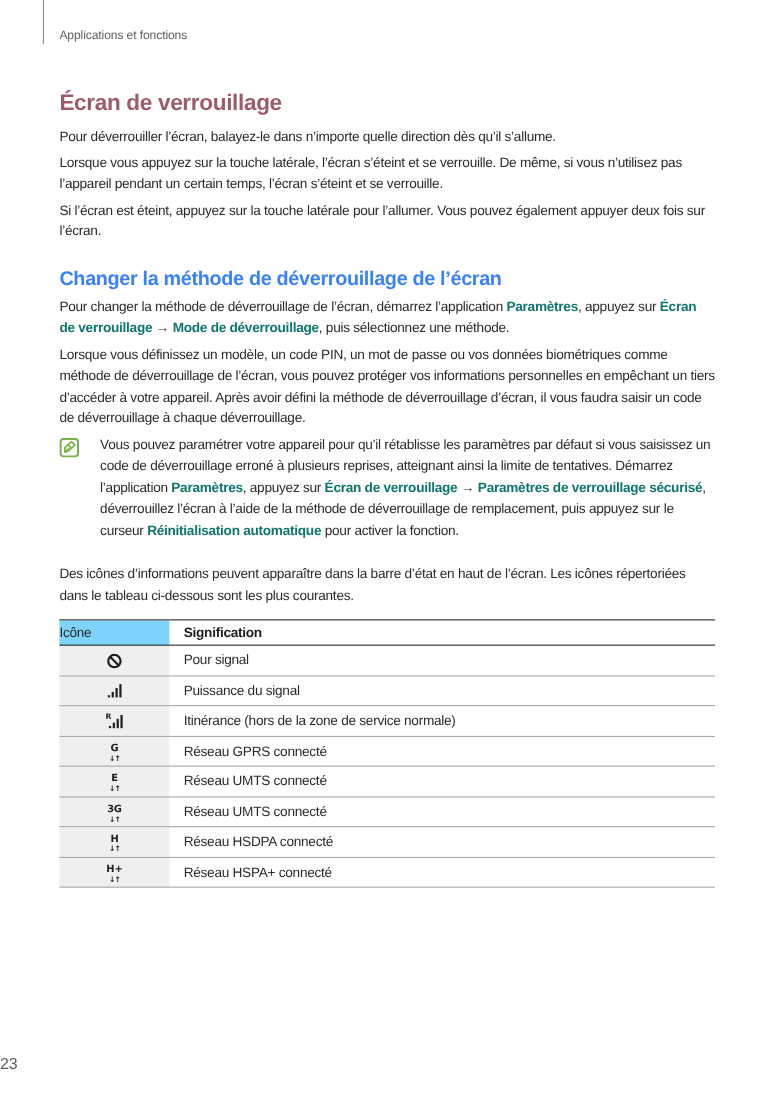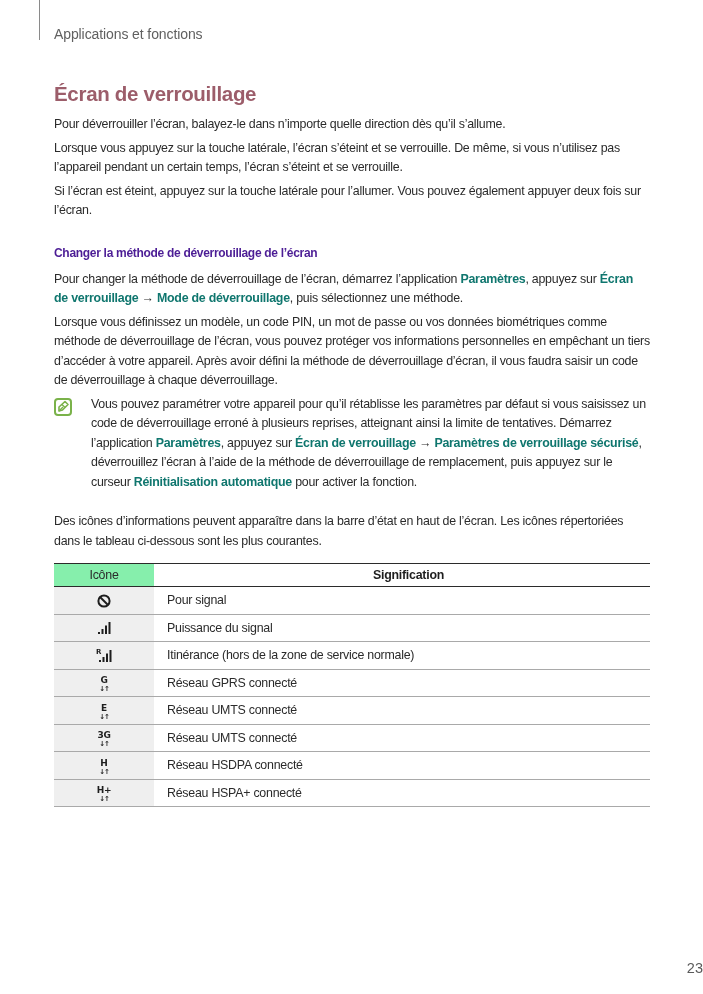--- a/index.html
+++ b/index.html
@@ -9,31 +9,31 @@
       font-family: "Liberation Sans", sans-serif;
       color: #2b2b2b;
       overflow: hidden;
     }
     .side-bar {
       position: absolute; left: 39px; top: 0; width: 1px; height: 40px;
       background: #8a8a8a;
     }
     .running-header {
       position: absolute; left: 54px; top: 26px;
-      font-size: 14px; color: #606060; letter-spacing: -0.1px;
+      font-size: 11px; color: #606060; letter-spacing: -0.1px;
     }
     .content {
       position: absolute; left: 54px; top: 80px; width: 596px;
     }
     h1.section-title {
       font-size: 20.5px; font-weight: bold; color: #9c5d6a;
       letter-spacing: -0.3px; line-height: 28px; margin-bottom: 7px;
     }
     h2.sub-title {
-      font-size: 12px; font-weight: bold; color: #4c1d95;
+      font-size: 18px; font-weight: bold; color: #3b82f6;
       letter-spacing: -0.3px; line-height: 22px; margin: 21px 0 6px 0;
     }
     p.body {
       font-size: 12.4px; line-height: 19.5px; color: #2b2b2b;
       letter-spacing: -0.25px; margin-bottom: 4px;
     }
     p.body b { font-weight: bold; color: #0f766e; }
     .note {
       position: relative; padding-left: 37px; margin-top: 0;
     }
@@ -41,42 +41,42 @@
       position: absolute; left: 0; top: 3px; width: 18px; height: 18px;
     }
     .note p.body { margin-bottom: 0; }
     .section2 { margin-top: 20px; }
     table.icon-table {
       width: 596px; border-collapse: collapse; margin-top: 12px;
       font-size: 12.4px; letter-spacing: -0.25px;
     }
     table.icon-table thead tr { border-top: 1.5px solid #2b2b2b; border-bottom: 1.5px solid #2b2b2b; }
     table.icon-table th {
-      height: 23px; font-weight: bold; color: #1e1e1e; text-align: center; padding-left: 13px;
+      height: 23px; font-weight: bold; color: #1e1e1e; text-align: left; padding-left: 13px;
     }
     table.icon-table th.col-icon {
-      width: 100px; background: #86efac; text-align: center; padding-left: 0; font-weight: normal; color: #2b2b2b;
+      width: 100px; background: #7dd3fc; text-align: left; padding-left: 0; font-weight: normal; color: #2b2b2b;
     }
     table.icon-table tbody tr { border-bottom: 1.5px solid #a9a9a9; }
     table.icon-table td {
       height: 27.5px; padding-left: 13px; color: #2b2b2b; vertical-align: middle;
     }
     table.icon-table td.col-icon {
       width: 100px; background: #efefef; text-align: center; padding-left: 0;
     }
     .ico { display: inline-block; vertical-align: middle; }
     .net-ico {
       display: inline-flex; flex-direction: column; align-items: center;
       font-family: "DejaVu Sans", sans-serif; font-weight: bold; color: #1e1e1e;
       line-height: 1;
     }
     .net-ico .net-letter { font-size: 9px; }
     .net-ico .net-arrows { font-size: 7px; letter-spacing: -1px; margin-top: 1px; }
     .page-number {
-      position: absolute; left: 0; width: 703px; top: 960px; text-align: right;
+      position: absolute; left: 0; width: 703px; top: 960px; text-align: left;
       font-size: 14.5px; color: #5a5a5a;
     }
   </style>
 </head>
 <body>
 
 <div class="side-bar"></div>
 <div class="running-header">Applications et fonctions</div>
 
 <div class="content">

